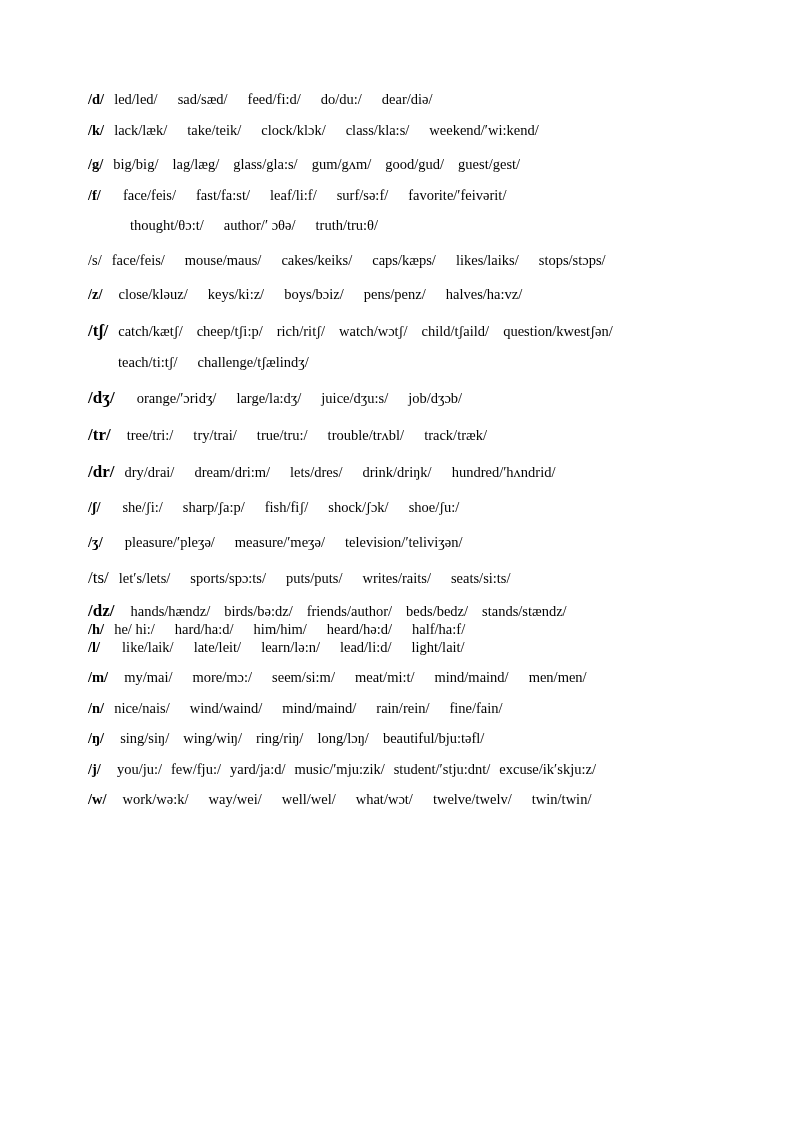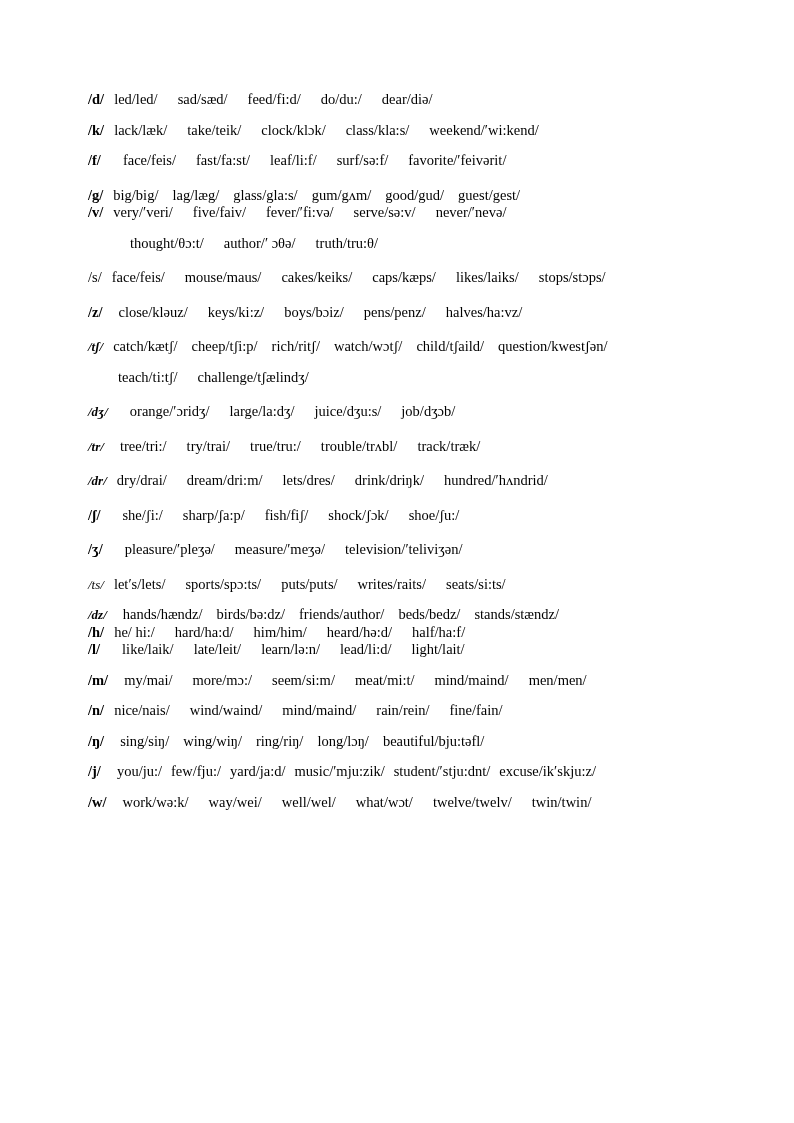--- a/index.html
+++ b/index.html
@@ -41,21 +41,21 @@
   
   .gap-lg { margin-top: 20px; }
   .gap-md { margin-top: 16px; }
   .gap-sm { margin-top: 3px; }
 
   .sym {
     font-weight: bold;
     display: inline-block;
     font-size: 14.5px;
   }
-  .sym.wide { font-size: 13px; font-style: italic; }
+  .sym.wide { font-size: 17px; }
   .words {
     display: inline-block;
   }
   .w {
     display: inline-block;
     white-space: nowrap;
   }
   
   .s1 { padding-left: 9px; }
   .s2 { padding-left: 14px; }
@@ -67,23 +67,22 @@
   .pad-sym-3 { padding-left: 22px; }
 </style>
 </head>
 <body>
 
 <div class="page">
   <div class="content">
 
   <div class="row "><span class="sym">/d/</span><span class="words pad-sym-1"><span class="w">led/led/</span><span class="w s3">sad/sæd/</span><span class="w s3">feed/fi:d/</span><span class="w s3">do/du:/</span><span class="w s3">dear/diə/</span></span></div>
       <div class="row gap-md"><span class="sym">/k/</span><span class="words pad-sym-1"><span class="w">lack/læk/</span><span class="w s3">take/teik/</span><span class="w s3">clock/klɔk/</span><span class="w s3">class/kla:s/</span><span class="w s3">weekend/′wi:kend/</span></span></div>
+      <div class="row gap-lg"><span class="sym">/g/</span><span class="words pad-sym-1"><span class="w">big/big/</span><span class="w s2">lag/læg/</span><span class="w s2">glass/gla:s/</span><span class="w s2">gum/gʌm/</span><span class="w s2">good/gud/</span><span class="w s2">guest/gest/</span></span></div>
       <div class="row gap-md"><span class="sym">/f/</span><span class="words pad-sym-3"><span class="w">face/feis/</span><span class="w s3">fast/fa:st/</span><span class="w s3">leaf/li:f/</span><span class="w s3">surf/sə:f/</span><span class="w s3">favorite/′feivərit/</span></span></div>
-      <div class="row gap-lg"><span class="sym">/g/</span><span class="words pad-sym-1"><span class="w">big/big/</span><span class="w s2">lag/læg/</span><span class="w s2">glass/gla:s/</span><span class="w s2">gum/gʌm/</span><span class="w s2">good/gud/</span><span class="w s2">guest/gest/</span></span></div>
-      <div class="row gap-sm"><span class="sym">/v/</span><span class="words pad-sym-1"><span class="w">very/′veri/</span><span class="w s3">five/faiv/</span><span class="w s3">fever/′fi:və/</span><span class="w s3">serve/sə:v/</span><span class="w s3">never/′nevə/</span></span></div>
       <div class="row gap-md"><span class="words indent-1"><span class="w">thought/θɔ:t/</span><span class="w s3">author/′ ɔθə/</span><span class="w s3">truth/tru:θ/</span></span></div>
       <div class="row gap-lg"><span class="sym" style="font-weight: normal;">/s/</span><span class="words pad-sym-1"><span class="w">face/feis/</span><span class="w s3">mouse/maus/</span><span class="w s3">cakes/keiks/</span><span class="w s3">caps/kæps/</span><span class="w s3">likes/laiks/</span><span class="w s3">stops/stɔps/</span></span></div>
       <div class="row gap-lg"><span class="sym">/z/</span><span class="words pad-sym-2"><span class="w">close/kləuz/</span><span class="w s3">keys/ki:z/</span><span class="w s3">boys/bɔiz/</span><span class="w s3">pens/penz/</span><span class="w s3">halves/ha:vz/</span></span></div>
       <div class="row gap-lg"><span class="sym wide">/tʃ/</span><span class="words pad-sym-1"><span class="w">catch/kætʃ/</span><span class="w s2">cheep/tʃi:p/</span><span class="w s2">rich/ritʃ/</span><span class="w s2">watch/wɔtʃ/</span><span class="w s2">child/tʃaild/</span><span class="w s2">question/kwestʃən/</span></span></div>
       <div class="row gap-md"><span class="words indent-2"><span class="w">teach/ti:tʃ/</span><span class="w s3">challenge/tʃælindʒ/</span></span></div>
       <div class="row gap-lg"><span class="sym wide">/dʒ/</span><span class="words pad-sym-3"><span class="w">orange/′ɔridʒ/</span><span class="w s3">large/la:dʒ/</span><span class="w s3">juice/dʒu:s/</span><span class="w s3">job/dʒɔb/</span></span></div>
       <div class="row gap-lg"><span class="sym wide">/tr/</span><span class="words pad-sym-2"><span class="w">tree/tri:/</span><span class="w s3">try/trai/</span><span class="w s3">true/tru:/</span><span class="w s3">trouble/trʌbl/</span><span class="w s3">track/træk/</span></span></div>
       <div class="row gap-lg"><span class="sym wide">/dr/</span><span class="words pad-sym-1"><span class="w">dry/drai/</span><span class="w s3">dream/dri:m/</span><span class="w s3">lets/dres/</span><span class="w s3">drink/driŋk/</span><span class="w s3">hundred/′hʌndrid/</span></span></div>
       <div class="row gap-lg"><span class="sym">/ʃ/</span><span class="words pad-sym-3"><span class="w">she/ʃi:/</span><span class="w s3">sharp/ʃa:p/</span><span class="w s3">fish/fiʃ/</span><span class="w s3">shock/ʃɔk/</span><span class="w s3">shoe/ʃu:/</span></span></div>
       <div class="row gap-lg"><span class="sym">/ʒ/</span><span class="words pad-sym-3"><span class="w">pleasure/′pleʒə/</span><span class="w s3">measure/′meʒə/</span><span class="w s3">television/′teliviʒən/</span></span></div>

